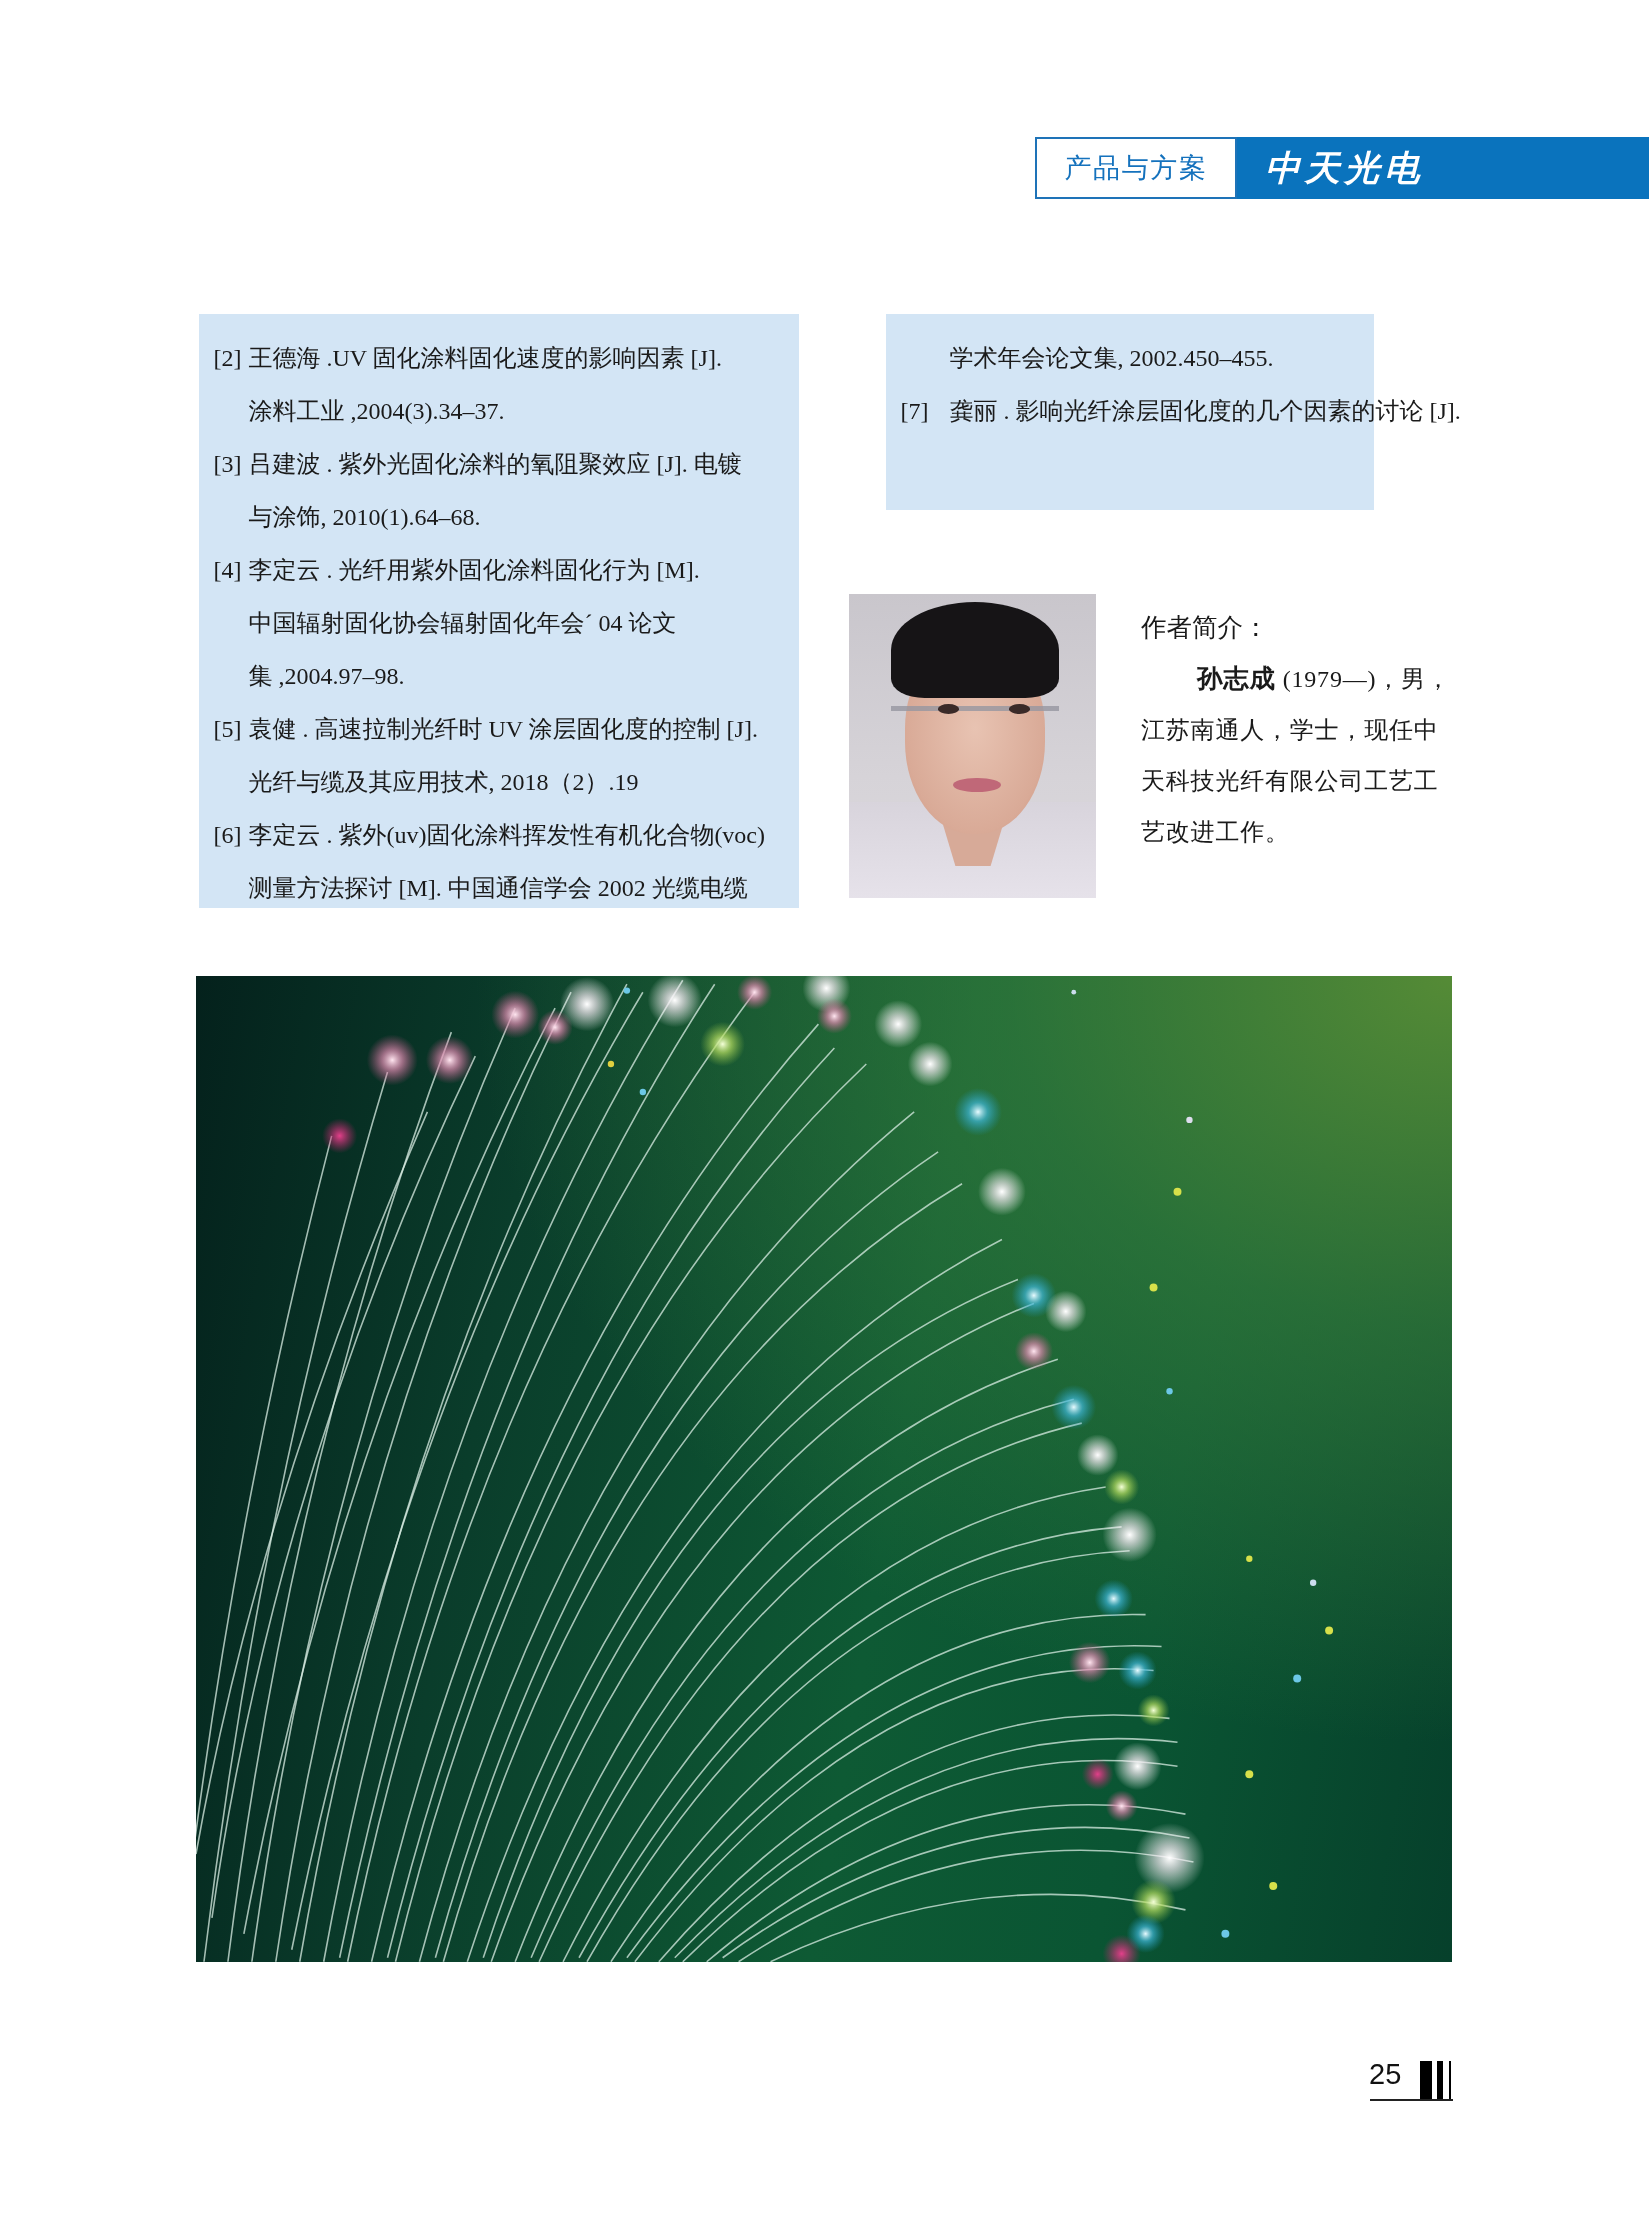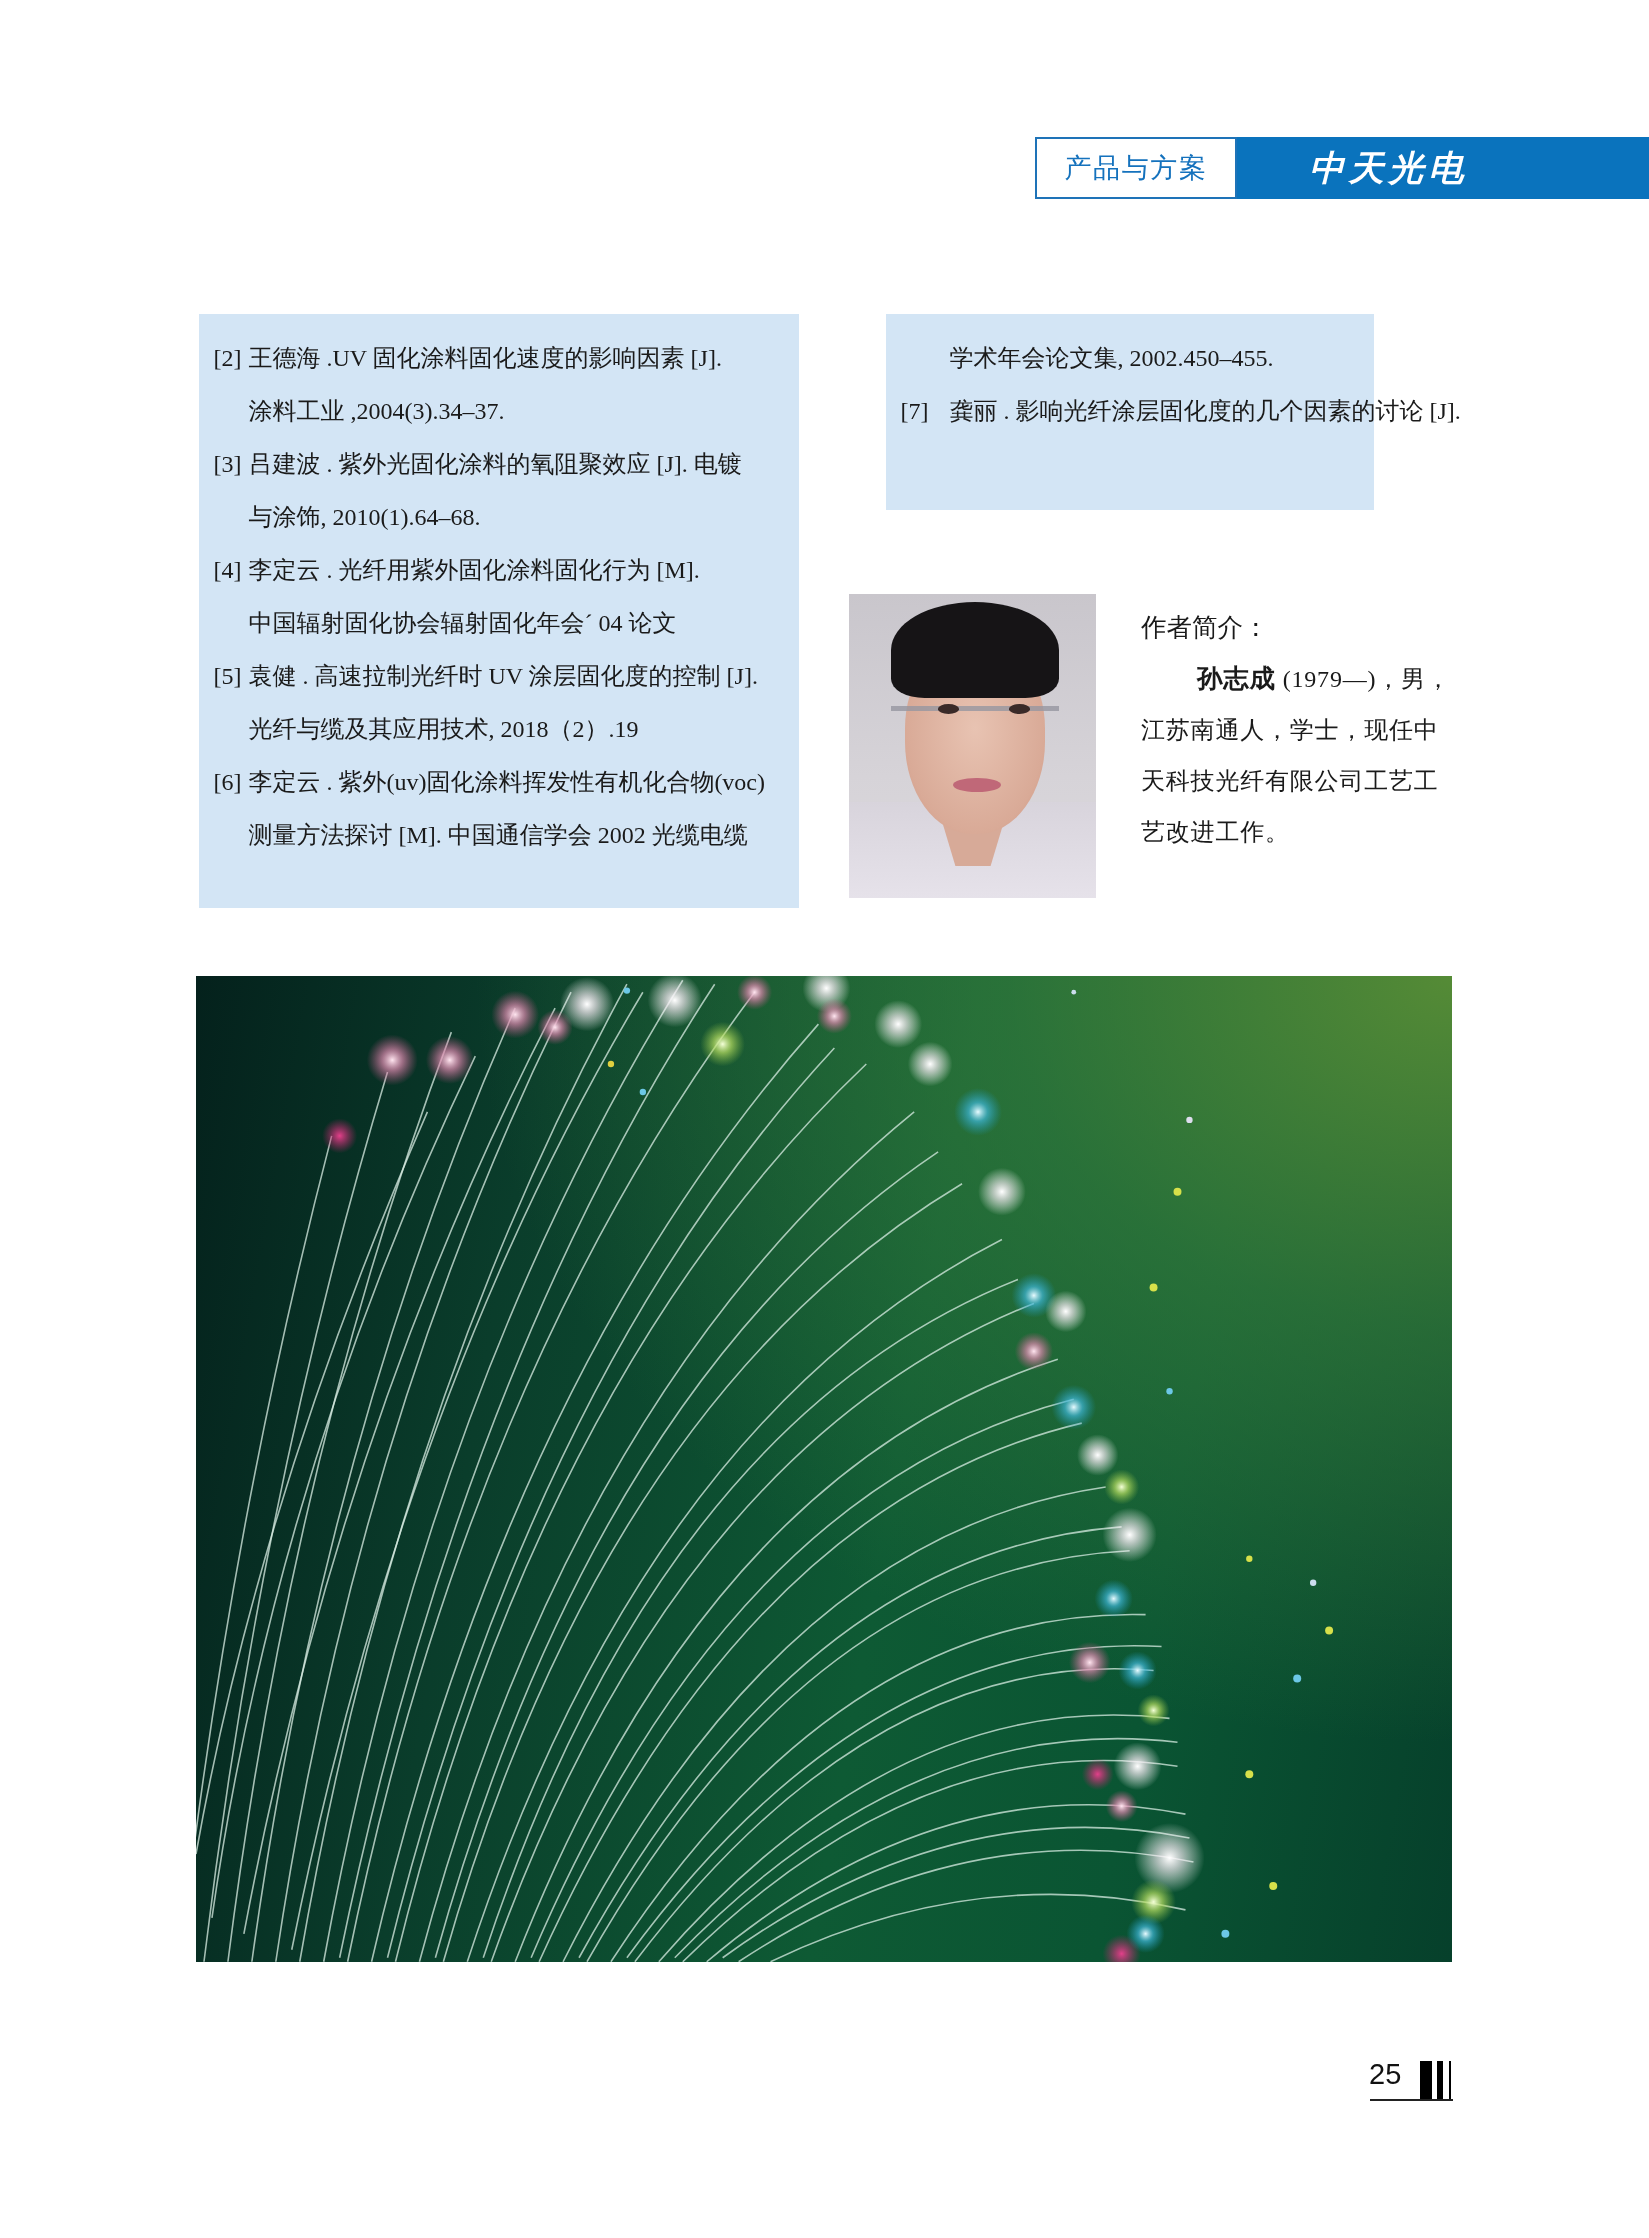--- a/index.html
+++ b/index.html
@@ -14,21 +14,21 @@
       position: absolute; left: 1035px; top: 137px; width: 202px; height: 62px;
       box-sizing: border-box; border: 2.4px solid #1e73b8; background: #fff;
       display: flex; align-items: center; justify-content: center;
       color: #1572bd; font-family: "DejaVu Sans", "Liberation Sans", sans-serif;
       font-size: 27px; letter-spacing: 1.6px;
     }
     .hdr-brand {
       position: absolute; left: 1237px; top: 137px; width: 413px; height: 62px;
       background: #0a73bd; display: flex; align-items: center;
       color: #ffffff; font-family: "DejaVu Serif", serif; font-weight: bold;
-      font-size: 35px; font-style: italic; letter-spacing: 4.8px; padding-left: 72px;
+      font-size: 35px; font-style: italic; letter-spacing: 4.8px; padding-left: 28px;
       box-sizing: border-box;
     }
     
     .refbox {
       position: absolute; background: #d3e5f5; box-sizing: border-box;
       font-size: 24px; line-height: 53px;
     }
     .refbox.left { left: 199px; top: 314px; width: 600px; height: 594px; padding: 17.6px 14.4px 0 14.4px; }
     .refbox.right { left: 886px; top: 314px; width: 488px; height: 196px; padding: 17.6px 14.4px 0 14.4px; }
     .ref { position: relative; padding-left: 35px; text-align: justify; }
@@ -100,20 +100,21 @@
   </div>
   <div class="ref">
     <span class="num">[3]</span>
     <span class="line">吕建波 . 紫外光固化涂料的氧阻聚效应 [J]. 电镀</span>
     <span class="line">与涂饰, 2010(1).64–68.</span>
   </div>
   <div class="ref">
     <span class="num">[4]</span>
     <span class="line">李定云 . 光纤用紫外固化涂料固化行为 [M].</span>
     <span class="line">中国辐射固化协会辐射固化年会´ 04 论文</span>
+    <span class="line">集 ,2004.97–98.</span>
   </div>
   <div class="ref">
     <span class="num">[5]</span>
     <span class="line">袁健 . 高速拉制光纤时 UV 涂层固化度的控制 [J].</span>
     <span class="line">光纤与缆及其应用技术, 2018（2）.19</span>
   </div>
   <div class="ref">
     <span class="num">[6]</span>
     <span class="line">李定云 . 紫外(uv)固化涂料挥发性有机化合物(voc)</span>
     <span class="line">测量方法探讨 [M]. 中国通信学会 2002 光缆电缆</span>

